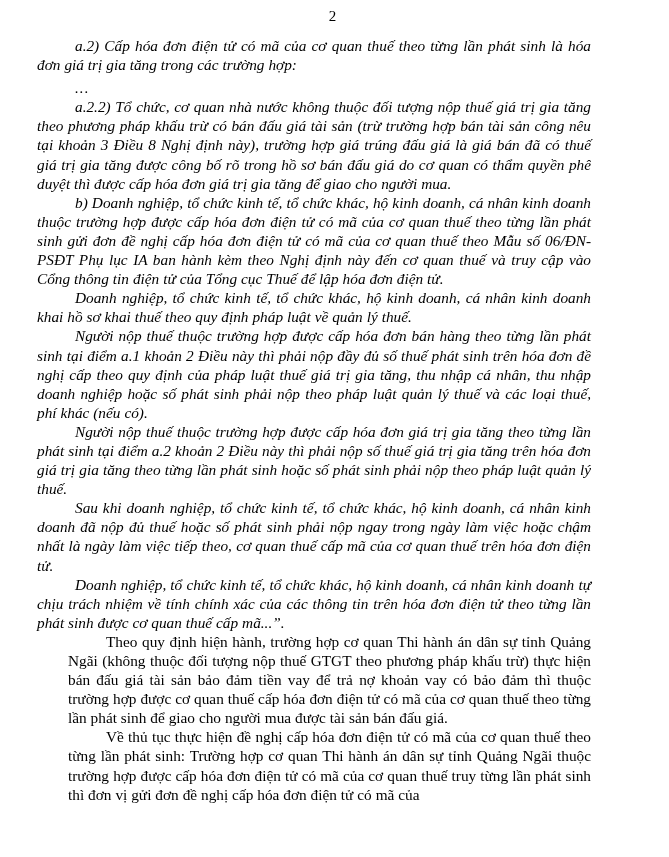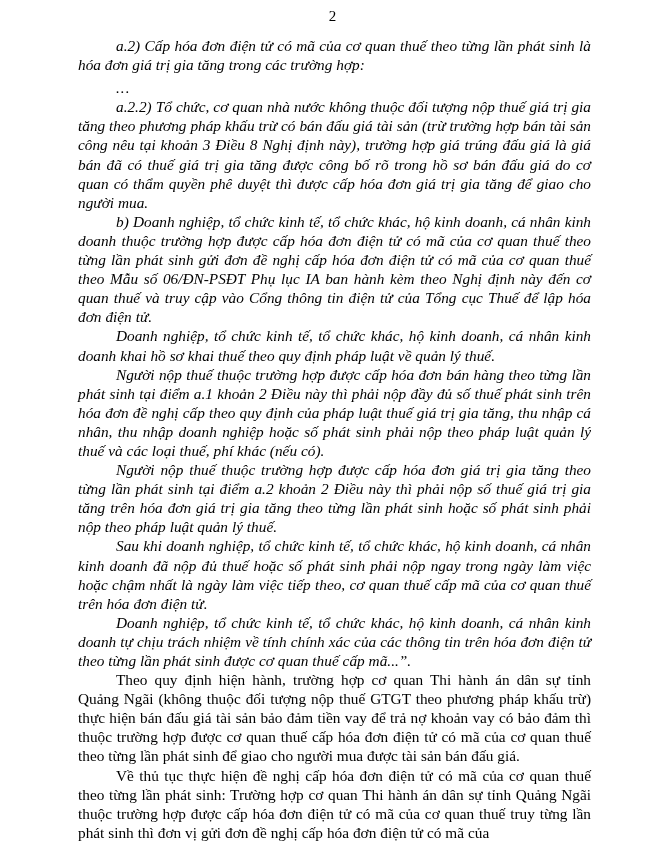--- a/index.html
+++ b/index.html
@@ -24,38 +24,39 @@
   }
   .page-number {
     text-align: center;
     font-size: 15px;
     line-height: 1;
     padding-top: 9px;
     padding-right: 4px;
     letter-spacing: 0;
   }
   .body-area {
-    padding-left: 78px;
+    padding-left: 37px;
     padding-right: 78px;
     padding-top: 12px;
   }
   p.para {
     margin: 0 0 0 0;
     font-size: 15.3px;
     line-height: 19.1px;
     text-align: justify;
     text-indent: 38px;
     hyphens: none;
     word-spacing: 0.1px;
   }
   p.italic {
     font-style: italic;
   }
   p.upright {
     font-style: normal;
+    margin-left: 31px;
   }
   p.ellipsis-line {
     text-indent: 38px;
     font-style: italic;
     letter-spacing: 1px;
   }
   .spacer-xs { height: 4px; }
 </style>
 </head>
 <body>

